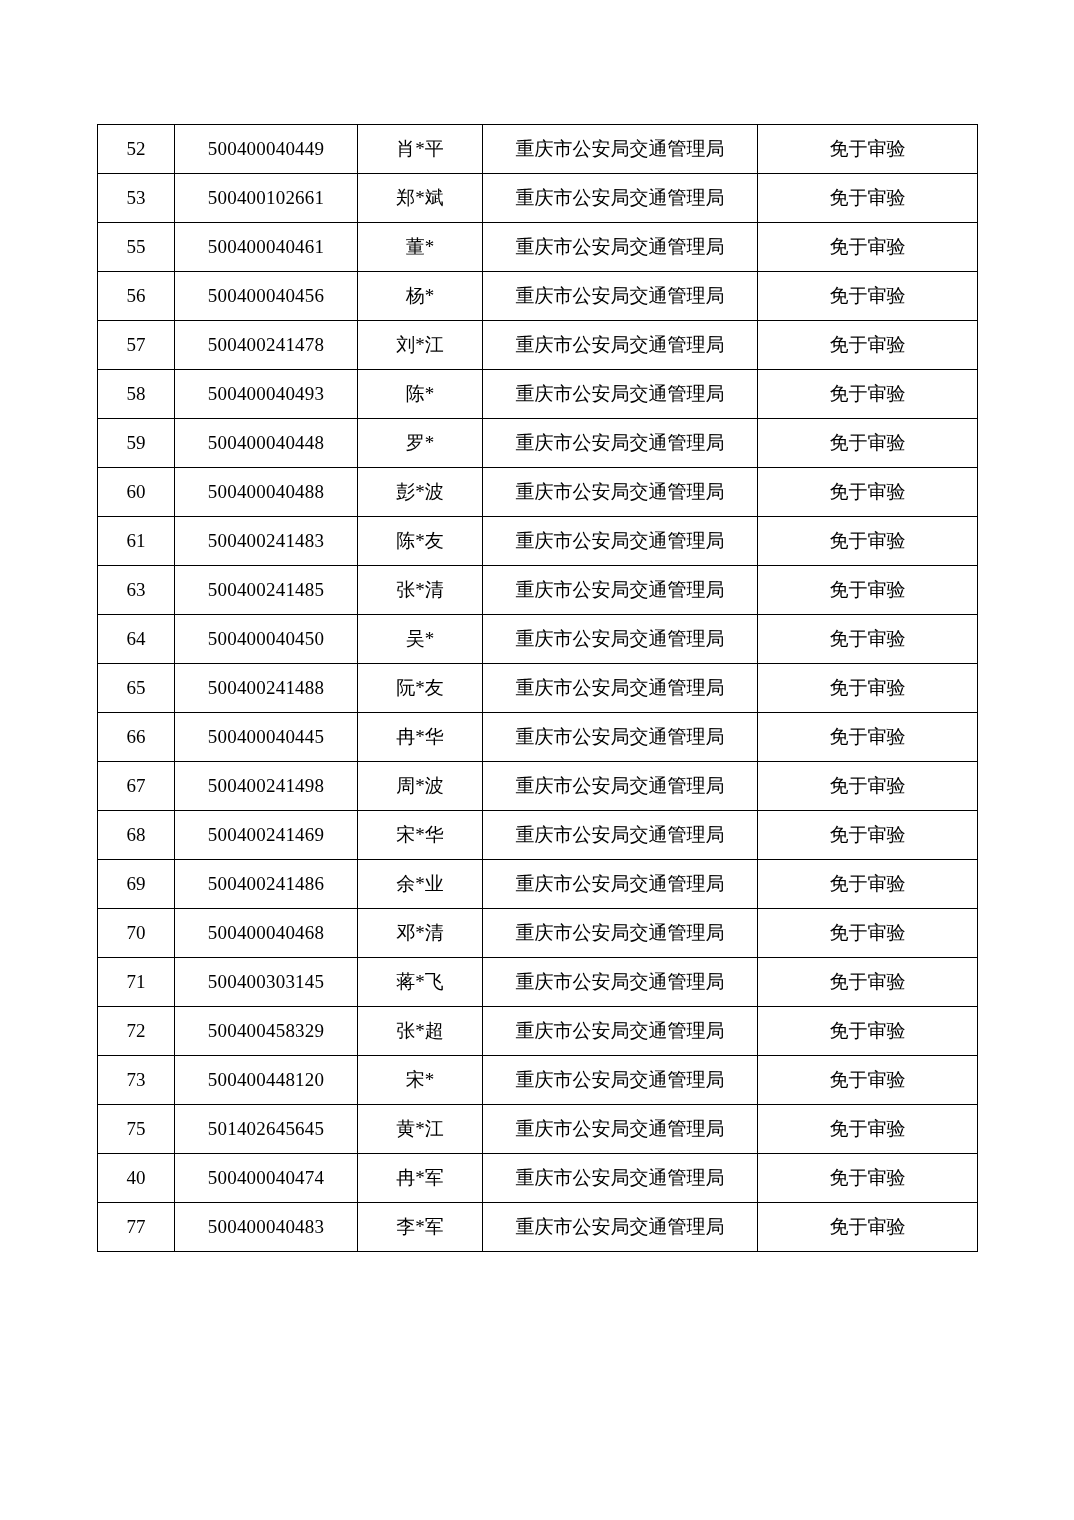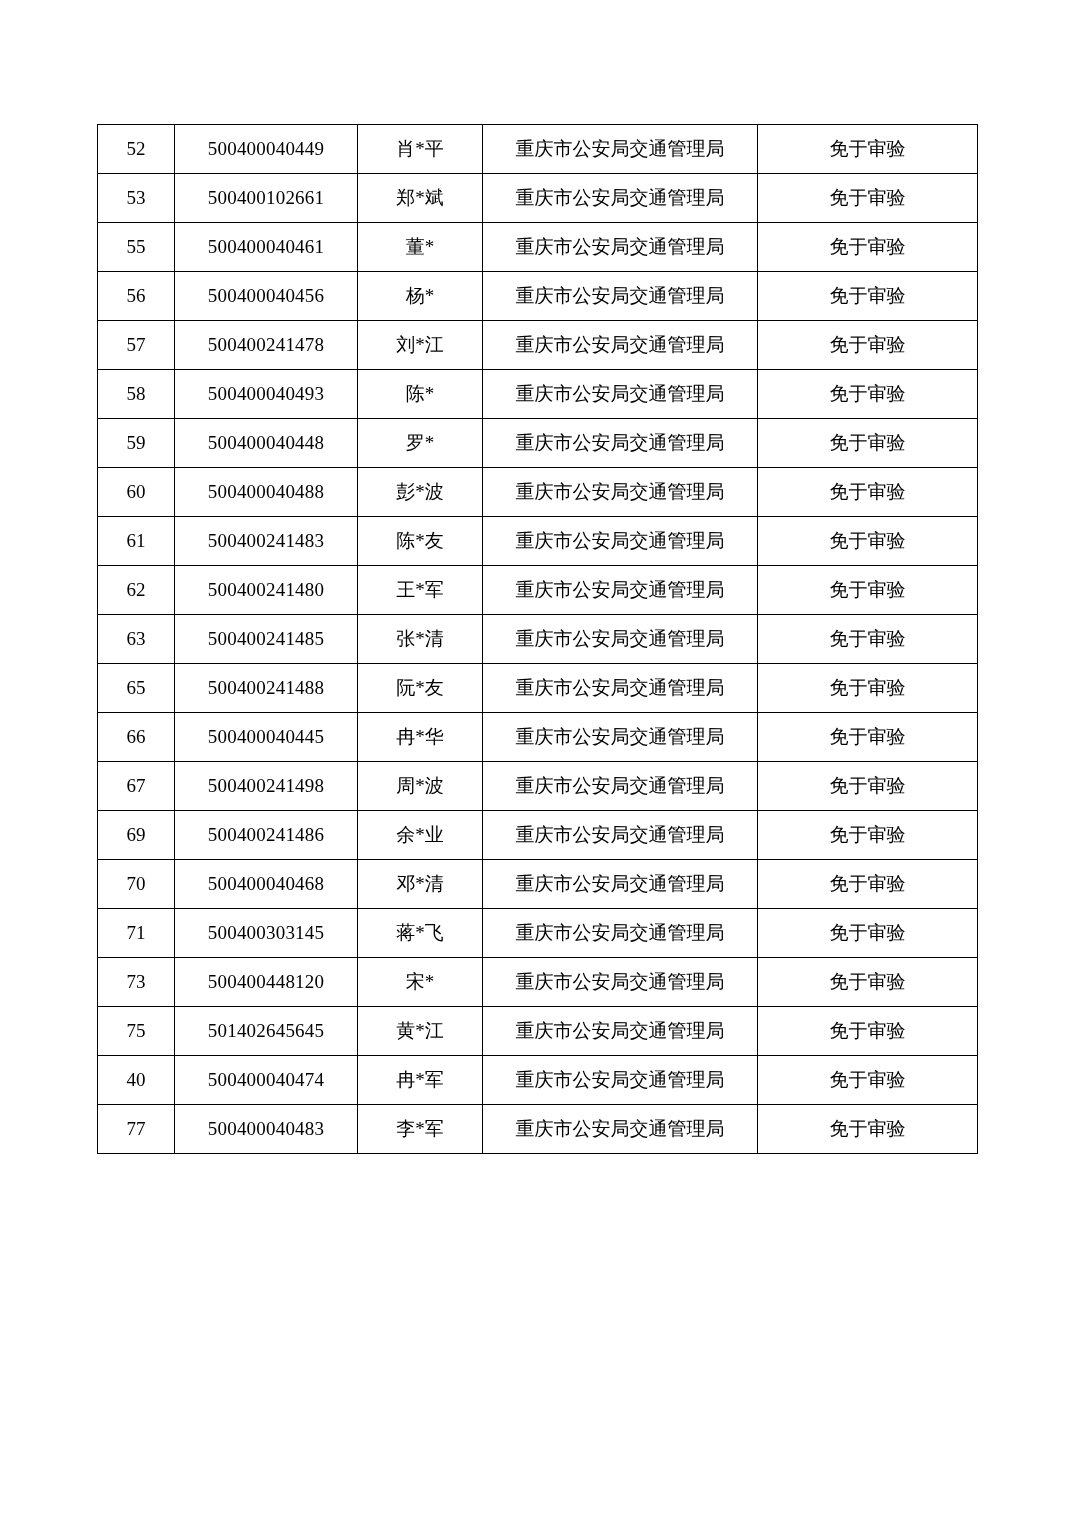--- a/index.html
+++ b/index.html
@@ -122,34 +122,34 @@
             <td class="cell-status">免于审验</td>
           </tr>
           <tr>
             <td class="cell-index">61</td>
             <td class="cell-id">500400241483</td>
             <td class="cell-name">陈*友</td>
             <td class="cell-org">重庆市公安局交通管理局</td>
             <td class="cell-status">免于审验</td>
           </tr>
           <tr>
-            <td class="cell-index">62</td>
-            <td class="cell-id">500400241480</td>
-            <td class="cell-name">王*军</td>
-            <td class="cell-org">重庆市公安局交通管理局</td>
-            <td class="cell-status">免于审验</td>
-          </tr>
-          <tr>
             <td class="cell-index">63</td>
             <td class="cell-id">500400241485</td>
             <td class="cell-name">张*清</td>
             <td class="cell-org">重庆市公安局交通管理局</td>
             <td class="cell-status">免于审验</td>
           </tr>
           <tr>
+            <td class="cell-index">64</td>
+            <td class="cell-id">500400040450</td>
+            <td class="cell-name">吴*</td>
+            <td class="cell-org">重庆市公安局交通管理局</td>
+            <td class="cell-status">免于审验</td>
+          </tr>
+          <tr>
             <td class="cell-index">65</td>
             <td class="cell-id">500400241488</td>
             <td class="cell-name">阮*友</td>
             <td class="cell-org">重庆市公安局交通管理局</td>
             <td class="cell-status">免于审验</td>
           </tr>
           <tr>
             <td class="cell-index">66</td>
             <td class="cell-id">500400040445</td>
             <td class="cell-name">冉*华</td>
@@ -157,37 +157,51 @@
             <td class="cell-status">免于审验</td>
           </tr>
           <tr>
             <td class="cell-index">67</td>
             <td class="cell-id">500400241498</td>
             <td class="cell-name">周*波</td>
             <td class="cell-org">重庆市公安局交通管理局</td>
             <td class="cell-status">免于审验</td>
           </tr>
           <tr>
+            <td class="cell-index">68</td>
+            <td class="cell-id">500400241469</td>
+            <td class="cell-name">宋*华</td>
+            <td class="cell-org">重庆市公安局交通管理局</td>
+            <td class="cell-status">免于审验</td>
+          </tr>
+          <tr>
             <td class="cell-index">69</td>
             <td class="cell-id">500400241486</td>
             <td class="cell-name">余*业</td>
             <td class="cell-org">重庆市公安局交通管理局</td>
             <td class="cell-status">免于审验</td>
           </tr>
           <tr>
             <td class="cell-index">70</td>
             <td class="cell-id">500400040468</td>
             <td class="cell-name">邓*清</td>
             <td class="cell-org">重庆市公安局交通管理局</td>
             <td class="cell-status">免于审验</td>
           </tr>
           <tr>
             <td class="cell-index">71</td>
             <td class="cell-id">500400303145</td>
             <td class="cell-name">蒋*飞</td>
+            <td class="cell-org">重庆市公安局交通管理局</td>
+            <td class="cell-status">免于审验</td>
+          </tr>
+          <tr>
+            <td class="cell-index">72</td>
+            <td class="cell-id">500400458329</td>
+            <td class="cell-name">张*超</td>
             <td class="cell-org">重庆市公安局交通管理局</td>
             <td class="cell-status">免于审验</td>
           </tr>
           <tr>
             <td class="cell-index">73</td>
             <td class="cell-id">500400448120</td>
             <td class="cell-name">宋*</td>
             <td class="cell-org">重庆市公安局交通管理局</td>
             <td class="cell-status">免于审验</td>
           </tr>

